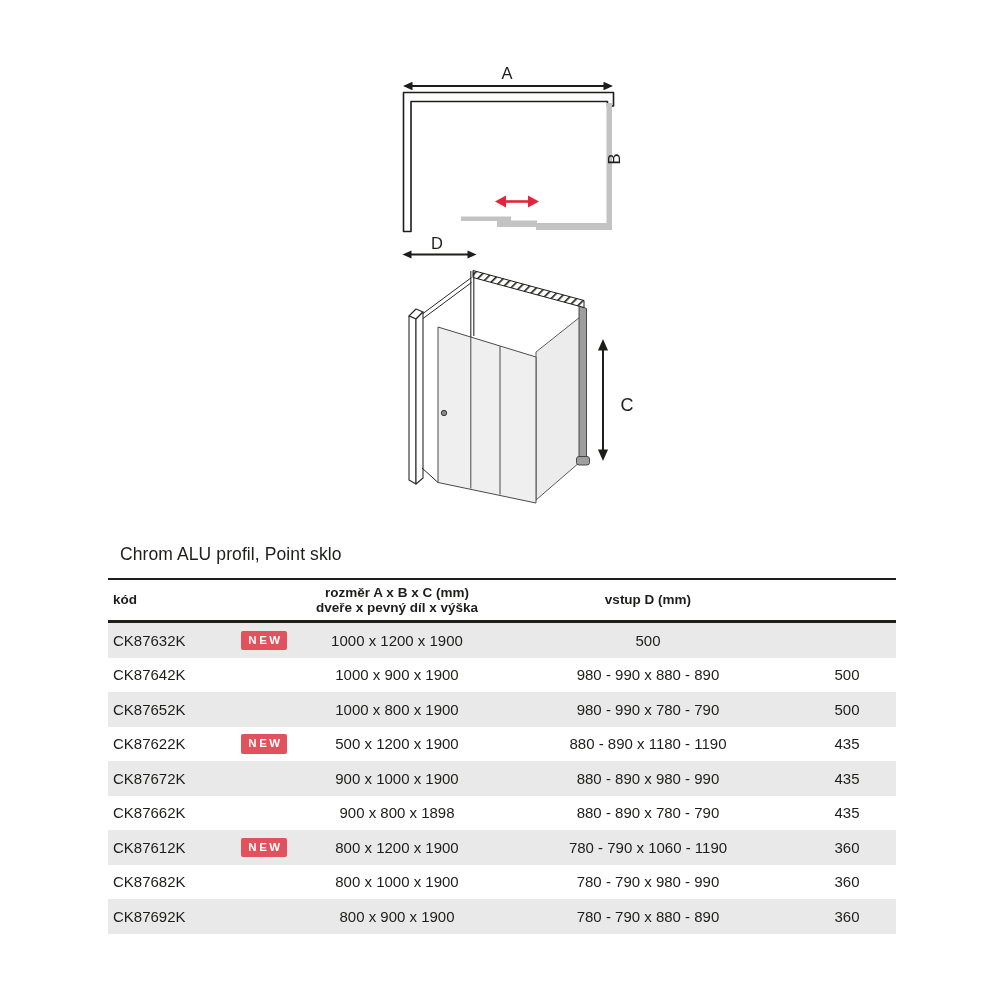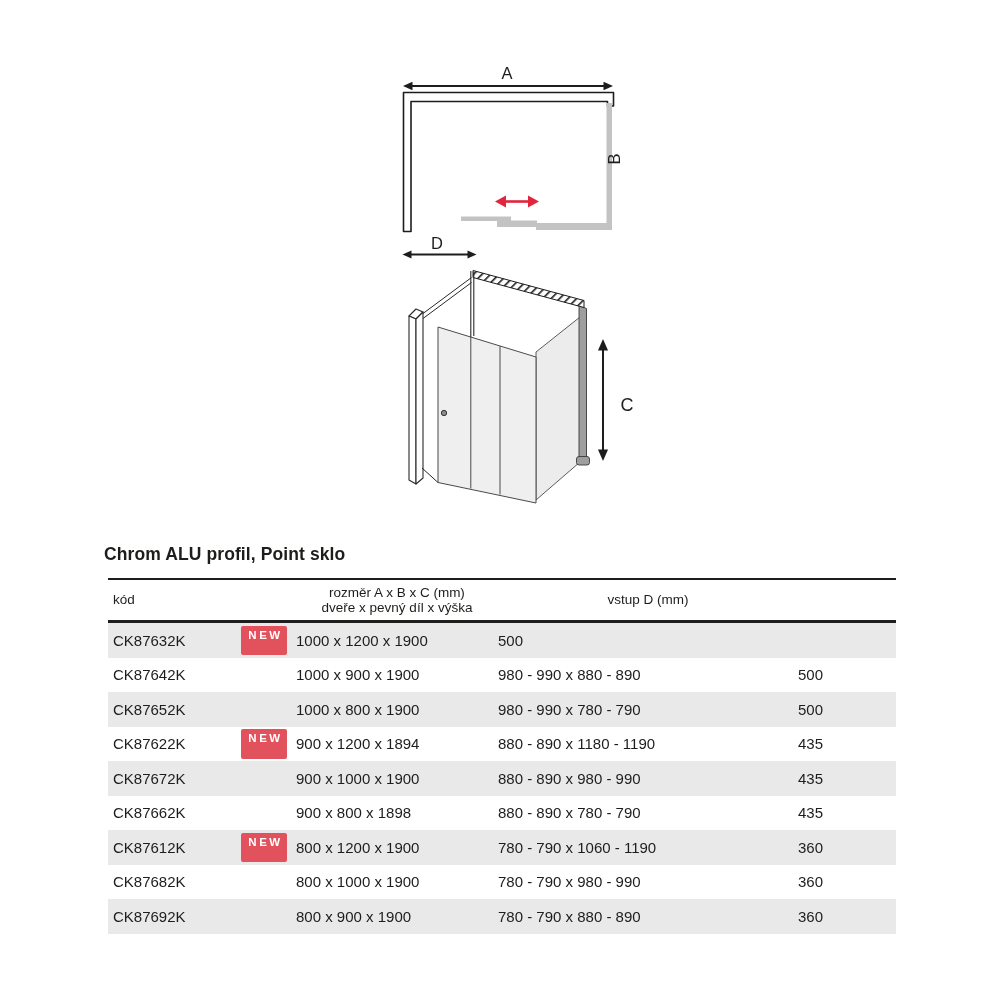--- a/index.html
+++ b/index.html
@@ -1,38 +1,38 @@
 <!DOCTYPE html>
 <html><head>
 <meta charset="utf-8">
 <style>
   html,body{margin:0;padding:0;background:#fff;}
   #page{position:relative;width:1000px;height:1000px;background:#ffffff;
         font-family:"Liberation Sans",sans-serif;color:#1d1d1b;overflow:hidden;}
   .abs{position:absolute;}
 
   
-  #doc-title{left:104px;top:544px;font-size:17.5px;font-weight:bold;letter-spacing:0.1px;}
+  #doc-title{left:120px;top:544px;font-size:17.5px;font-weight:normal;letter-spacing:0.1px;}
 
   
   #spec-table{left:108px;top:578px;width:788px;}
   .rule-top{height:2px;background:#1d1d1b;}
   .rule-mid{height:3px;background:#1d1d1b;}
   .thead{display:grid;grid-template-columns:124px 64px 202px 300px 1fr;
-         height:40px;align-items:center;font-size:13.5px;line-height:15.5px;}
+         height:40px;align-items:center;font-size:13.5px;line-height:15.5px;font-weight:bold;}
   .thead .h-left{padding-left:5px;text-align:left;}
   .thead .h-center{text-align:center;}
   .trow{display:grid;grid-template-columns:124px 64px 202px 300px 1fr;
         height:34.5px;align-items:center;font-size:15px;}
   .trow.gray{background:#e9e9e9;}
   .td.code{padding-left:5px;text-align:left;}
-  .td.center{text-align:left;}
+  .td.center{text-align:center;}
   .badge-cell{display:flex;justify-content:center;align-items:center;}
   .badge{background:#e2525c;color:#ffffff;font-size:11.5px;font-weight:bold;
-         letter-spacing:2.5px;padding:4px 4px 14px 7px;border-radius:2px;line-height:1;}
+         letter-spacing:2.5px;padding:4px 4px 4px 7px;border-radius:2px;line-height:1;}
 
   svg text{font-family:"Liberation Sans",sans-serif;fill:#1d1d1b;}
 </style>
 </head>
 <body>
 
 <div id="page">
 
   <svg class="abs" style="left:395px;top:58px;" width="255" height="210" viewBox="395 58 255 210">
 
@@ -155,21 +155,21 @@
       <div></div>
       <div class="td center">1000 x 800 x 1900</div>
       <div class="td center">980 - 990 x 780 - 790</div>
       <div class="td center">500</div>
     </div>
     <div class="trow">
       <div class="td code">CK87622K</div>
       <div class="badge-cell">
           <span class="badge">NEW</span>
         </div>
-      <div class="td center">900 x 1200 x 1894</div>
+      <div class="td center">500 x 1200 x 1900</div>
       <div class="td center">880 - 890 x 1180 - 1190</div>
       <div class="td center">435</div>
     </div>
     <div class="trow gray">
       <div class="td code">CK87672K</div>
       <div></div>
       <div class="td center">900 x 1000 x 1900</div>
       <div class="td center">880 - 890 x 980 - 990</div>
       <div class="td center">435</div>
     </div>

